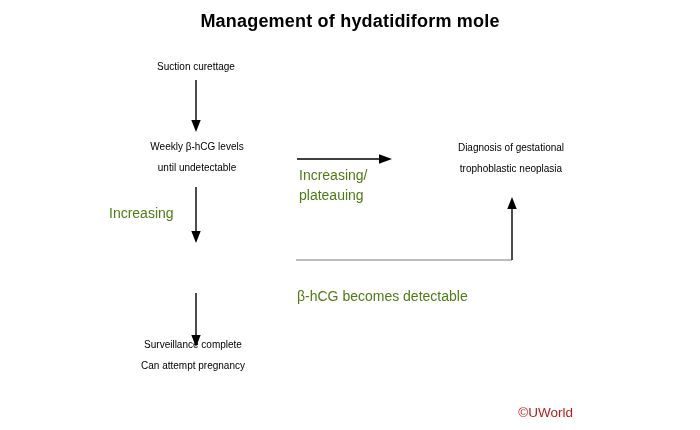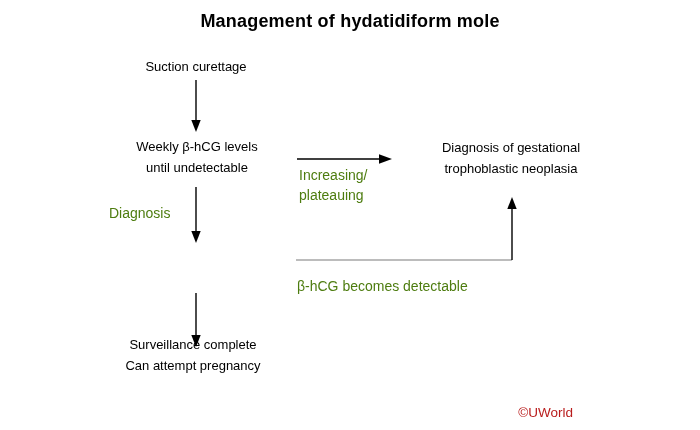--- a/index.html
+++ b/index.html
@@ -32,21 +32,21 @@
     left: 0;
   }
   .black-stroke { stroke: #000000; stroke-width: 1.4px; fill: none; }
   .black-fill   { fill: #000000; stroke: none; }
   .gray-stroke  { stroke: #a6a6a6; stroke-width: 1.6px; fill: none; }
   .node {
     position: absolute;
     transform: translateX(-50%);
     text-align: center;
     white-space: pre-line;
-    font-size: 13px;
+    font-size: 10px;
     line-height: 21px;
     color: #000000;
   }
   .edge-label {
     position: absolute;
     white-space: pre-line;
     font-size: 14px;
     line-height: 20px;
     color: #4d7c0f;
   }
@@ -104,23 +104,23 @@
   <div class="node" style="left:511px; top:137px;">Diagnosis of gestational
 trophoblastic neoplasia</div>
 
   <div class="node" style="left:197px; top:136px;">Weekly β-hCG levels
 until undetectable</div>
 
 
   <div class="node" style="left:193px; top:334px;">Surveillance complete
 Can attempt pregnancy</div>
 
-  <div class="edge-label" style="left:109px; top:203px;">Diagnosis</div>
+  <div class="edge-label" style="left:109px; top:203px;">Increasing</div>
 
   <div class="edge-label" style="left:299px; top:165px;">Increasing/
 plateauing</div>
 
 
-  <div class="edge-label" style="left:297px; top:276px;">β-hCG becomes detectable</div>
+  <div class="edge-label" style="left:297px; top:286px;">β-hCG becomes detectable</div>
 
   <div class="credit">©UWorld</div>
 
 </div>
 
 </body></html>

